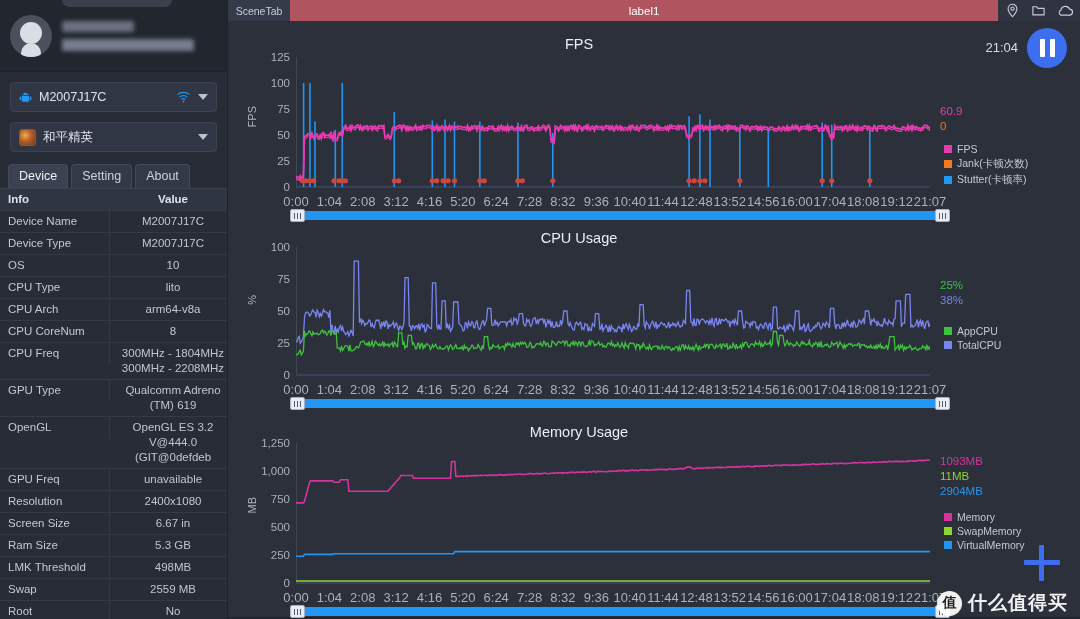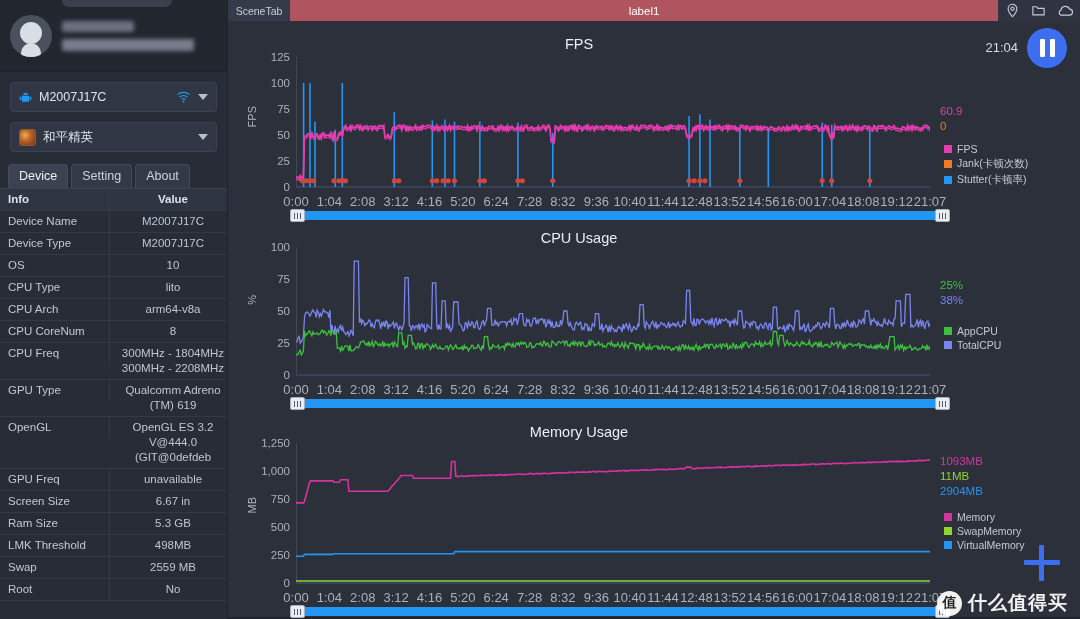--- a/index.html
+++ b/index.html
@@ -259,20 +259,26 @@
           <div class="icell-v">
             <span>OpenGL ES 3.2</span>
             <span>V@444.0</span>
             <span>(GIT@0defdeb</span>
           </div>
         </div>
         <div class="irow">
           <div class="icell-k">GPU Freq</div>
           <div class="icell-v">
             <span>unavailable</span>
+          </div>
+        </div>
+        <div class="irow">
+          <div class="icell-k">Resolution</div>
+          <div class="icell-v">
+            <span>2400x1080</span>
           </div>
         </div>
         <div class="irow">
           <div class="icell-k">Screen Size</div>
           <div class="icell-v">
             <span>6.67 in</span>
           </div>
         </div>
         <div class="irow">
           <div class="icell-k">Ram Size</div>

